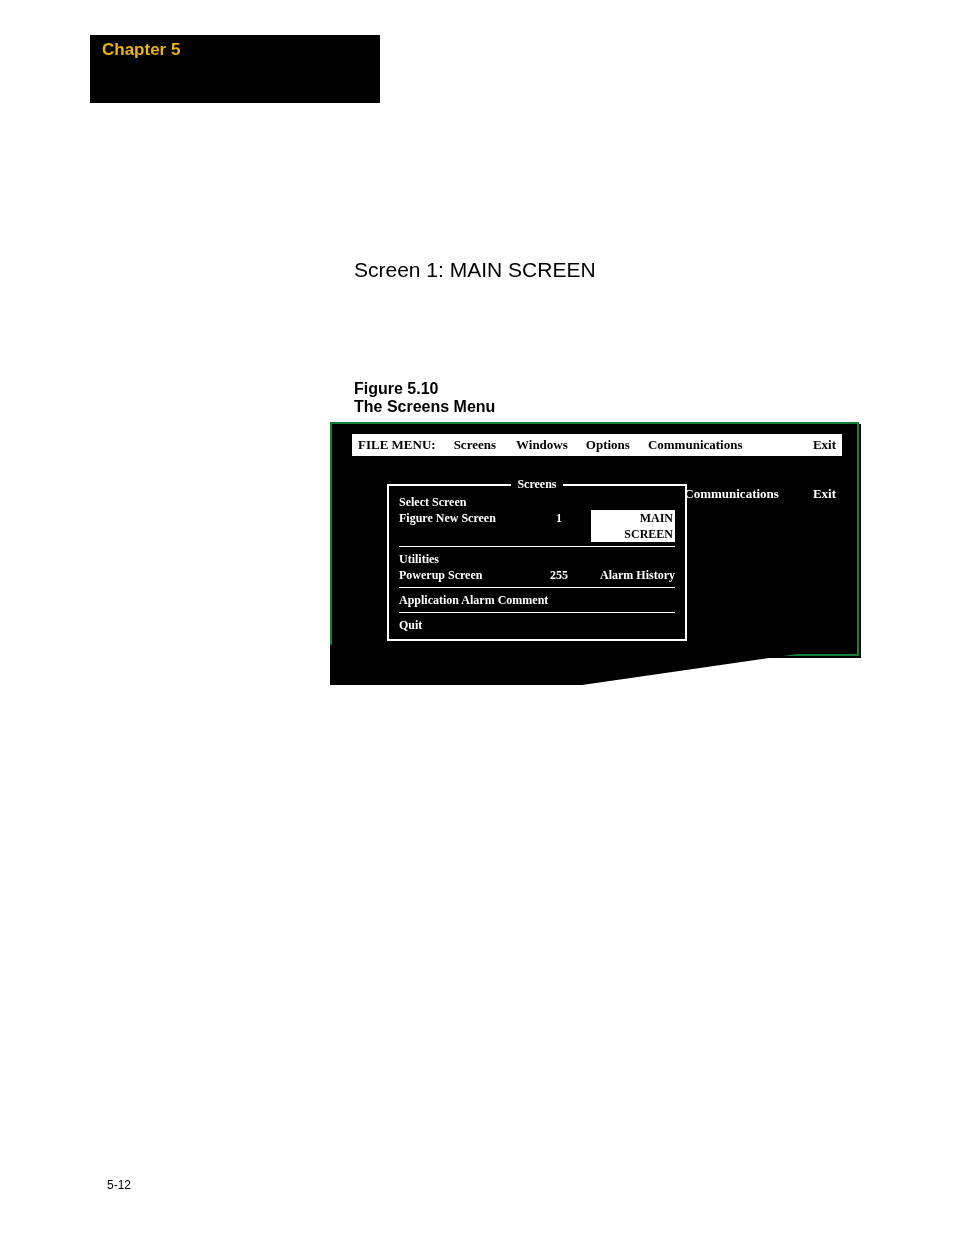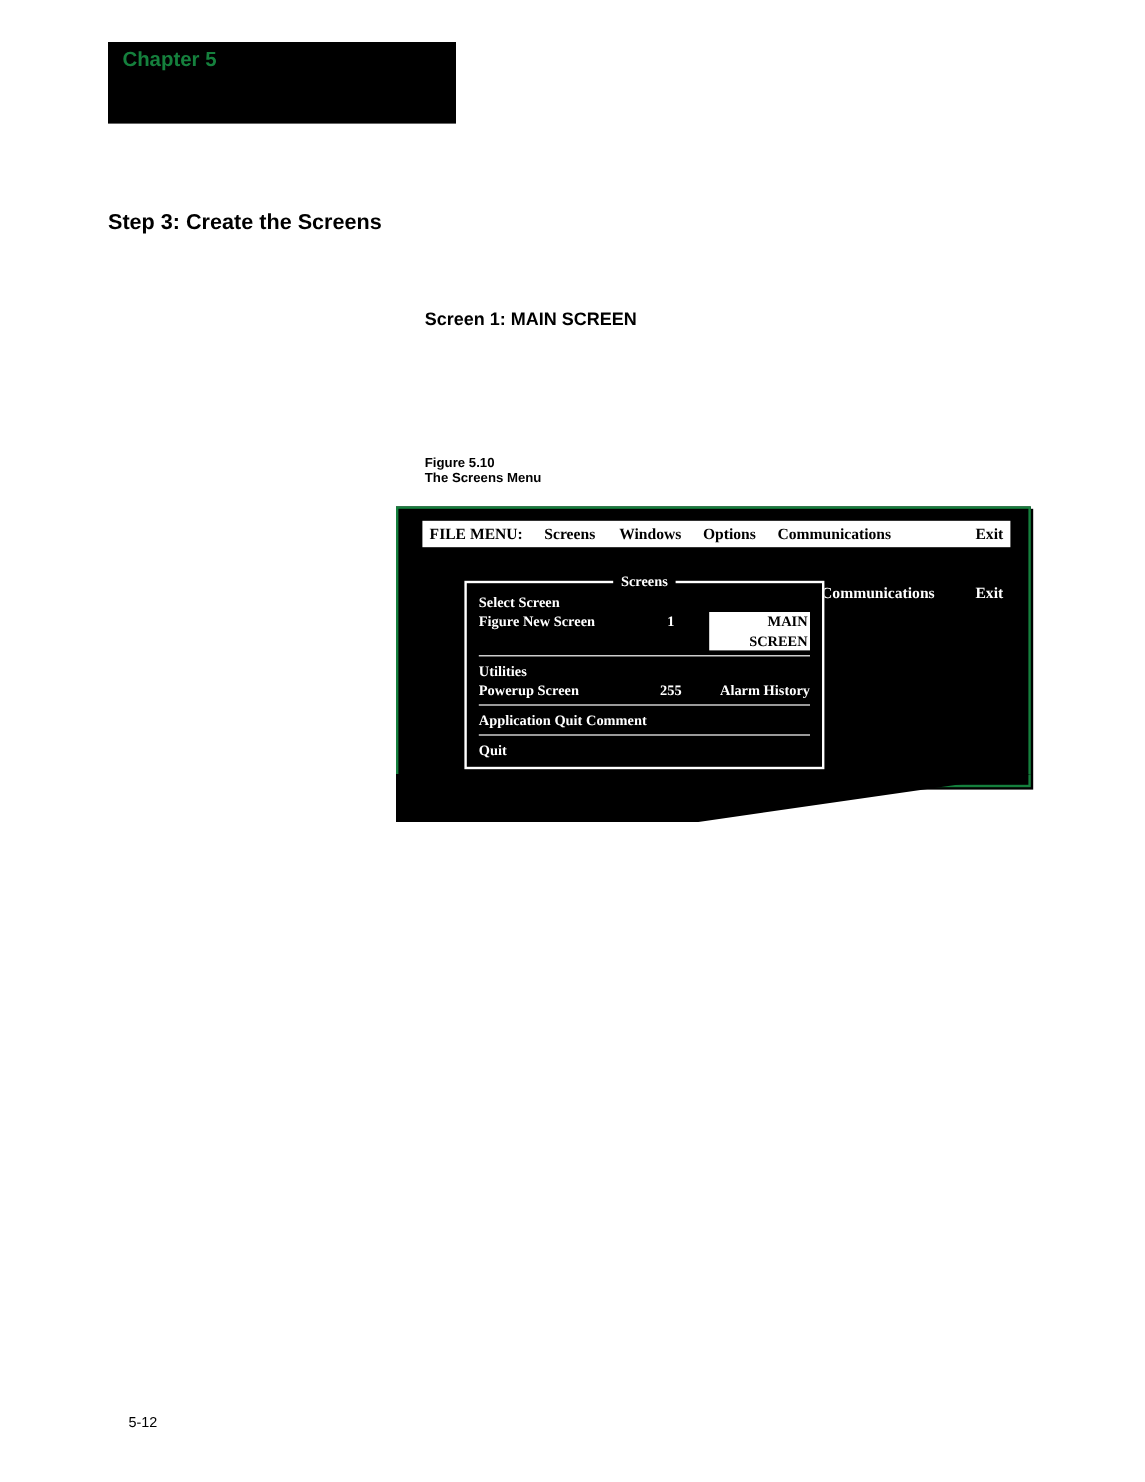--- a/index.html
+++ b/index.html
@@ -15,21 +15,21 @@
     width: 954px;
     height: 1235px;
   }
   .chapter-block {
     position: absolute;
     left: 90px;
     top: 35px;
     width: 290px;
     height: 68px;
     background: #000;
-    color: #15803d;
+    color: #eab308;
     padding: 5px 12px 0 12px;
     box-sizing: border-box;
   }
   .chapter-title {
     font-weight: bold;
     font-size: 17px;
     line-height: 1.2;
   }
   .chapter-subtitle {
     font-size: 17px;
@@ -41,29 +41,29 @@
     position: absolute;
     left: 90px;
     top: 175px;
     font-weight: bold;
     font-size: 18px;
   }
   .screen-heading {
     position: absolute;
     left: 354px;
     top: 258px;
-    font-weight: bold;
-    font-size: 15px;
+    font-weight: normal;
+    font-size: 21px;
   }
   .figure-caption {
     position: absolute;
     left: 354px;
     top: 380px;
     font-weight: bold;
-    font-size: 11px;
+    font-size: 16px;
     line-height: 1.15;
   }
   .figure-area {
     position: absolute;
     left: 320px;
     top: 422px;
     width: 540px;
     height: 260px;
   }
   .menu-window {
@@ -175,21 +175,20 @@
 </style>
 </head>
 <body>
 
 <div class="page">
 
   <div class="chapter-block">
     <div class="chapter-title">Chapter 5</div>
   </div>
 
-  <div class="step-heading">Step 3: Create the Screens</div>
 
   <div class="screen-heading">Screen 1: MAIN SCREEN</div>
 
   <div class="figure-caption">
     <span>Figure 5.10</span><br>
     <span>The Screens Menu</span>
   </div>
 
   <div class="figure-area">
     <div class="menu-window">
@@ -232,21 +231,21 @@
           <div class="dd-row">
             <span class="c1">Utilities</span>
           </div>
           <div class="dd-row">
             <span class="c1">Powerup Screen</span>
             <span class="c2">255</span>
             <span class="c3">Alarm History</span>
           </div>
           <div class="sep"></div>
           <div class="dd-row">
-            <span>Application Quit Comment</span>
+            <span>Application Alarm Comment</span>
           </div>
           <div class="sep"></div>
           <div class="dd-row">
             <span>Quit</span>
           </div>
         </div>
       </div>
 
     </div>
 

